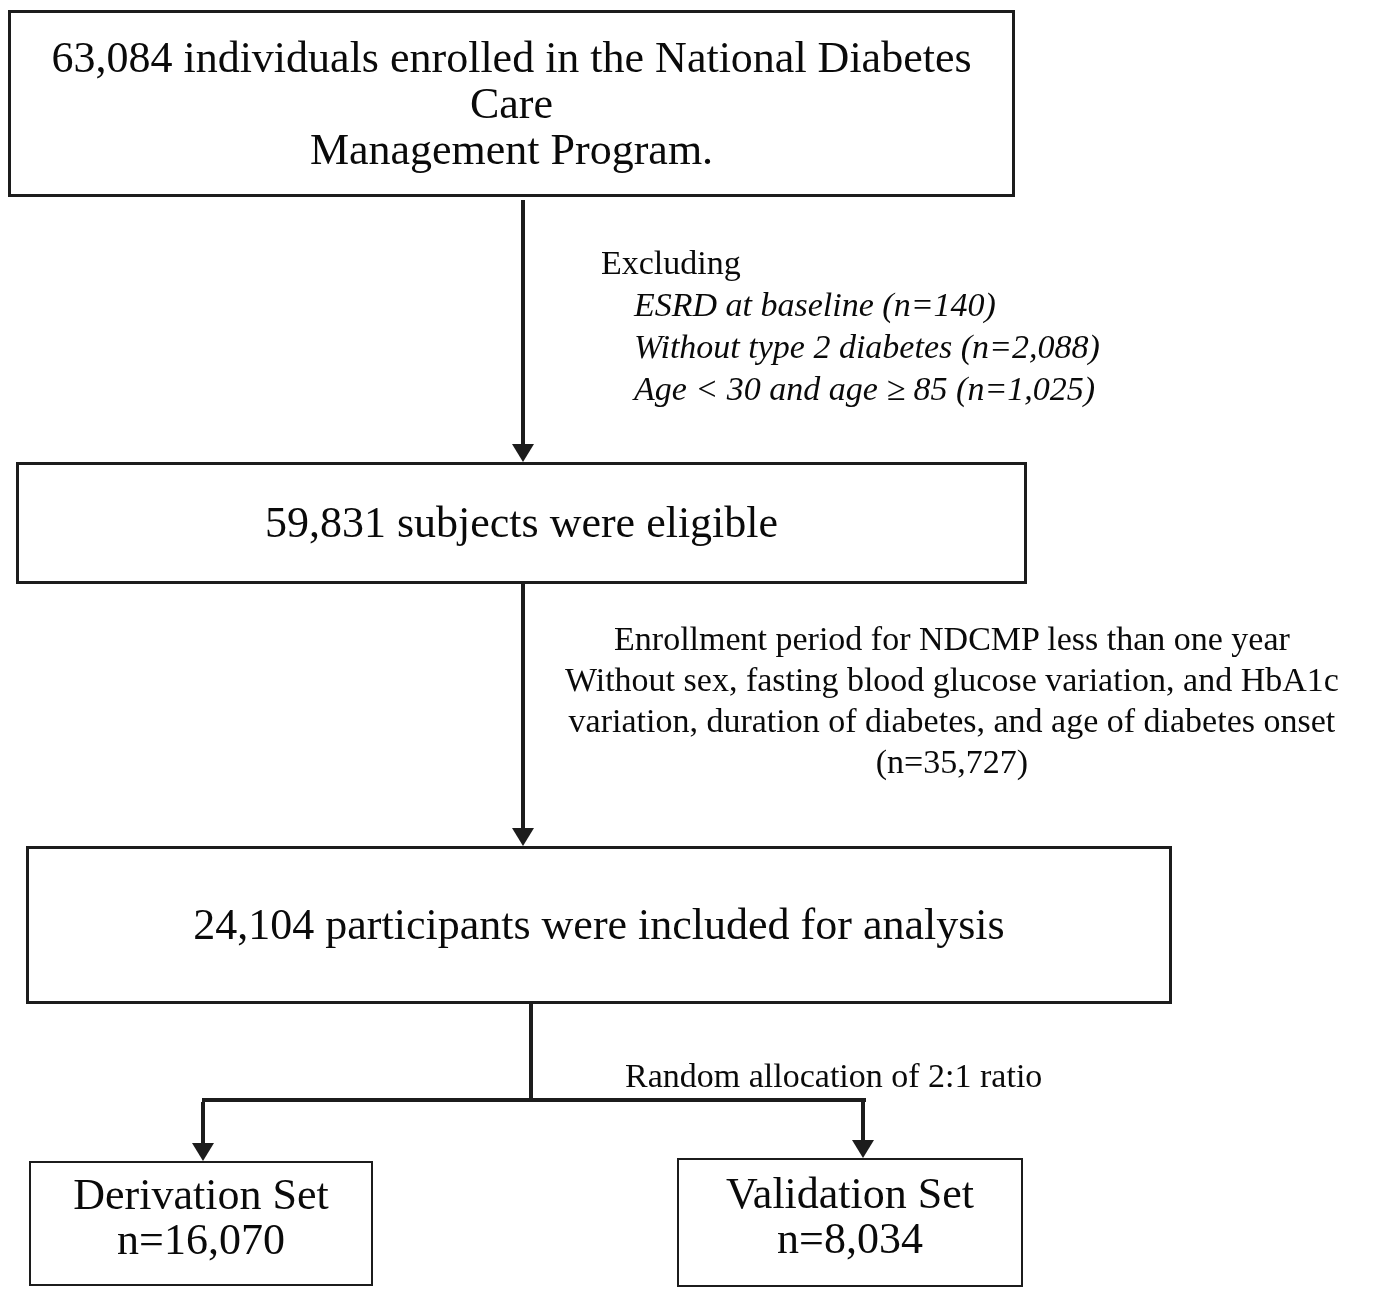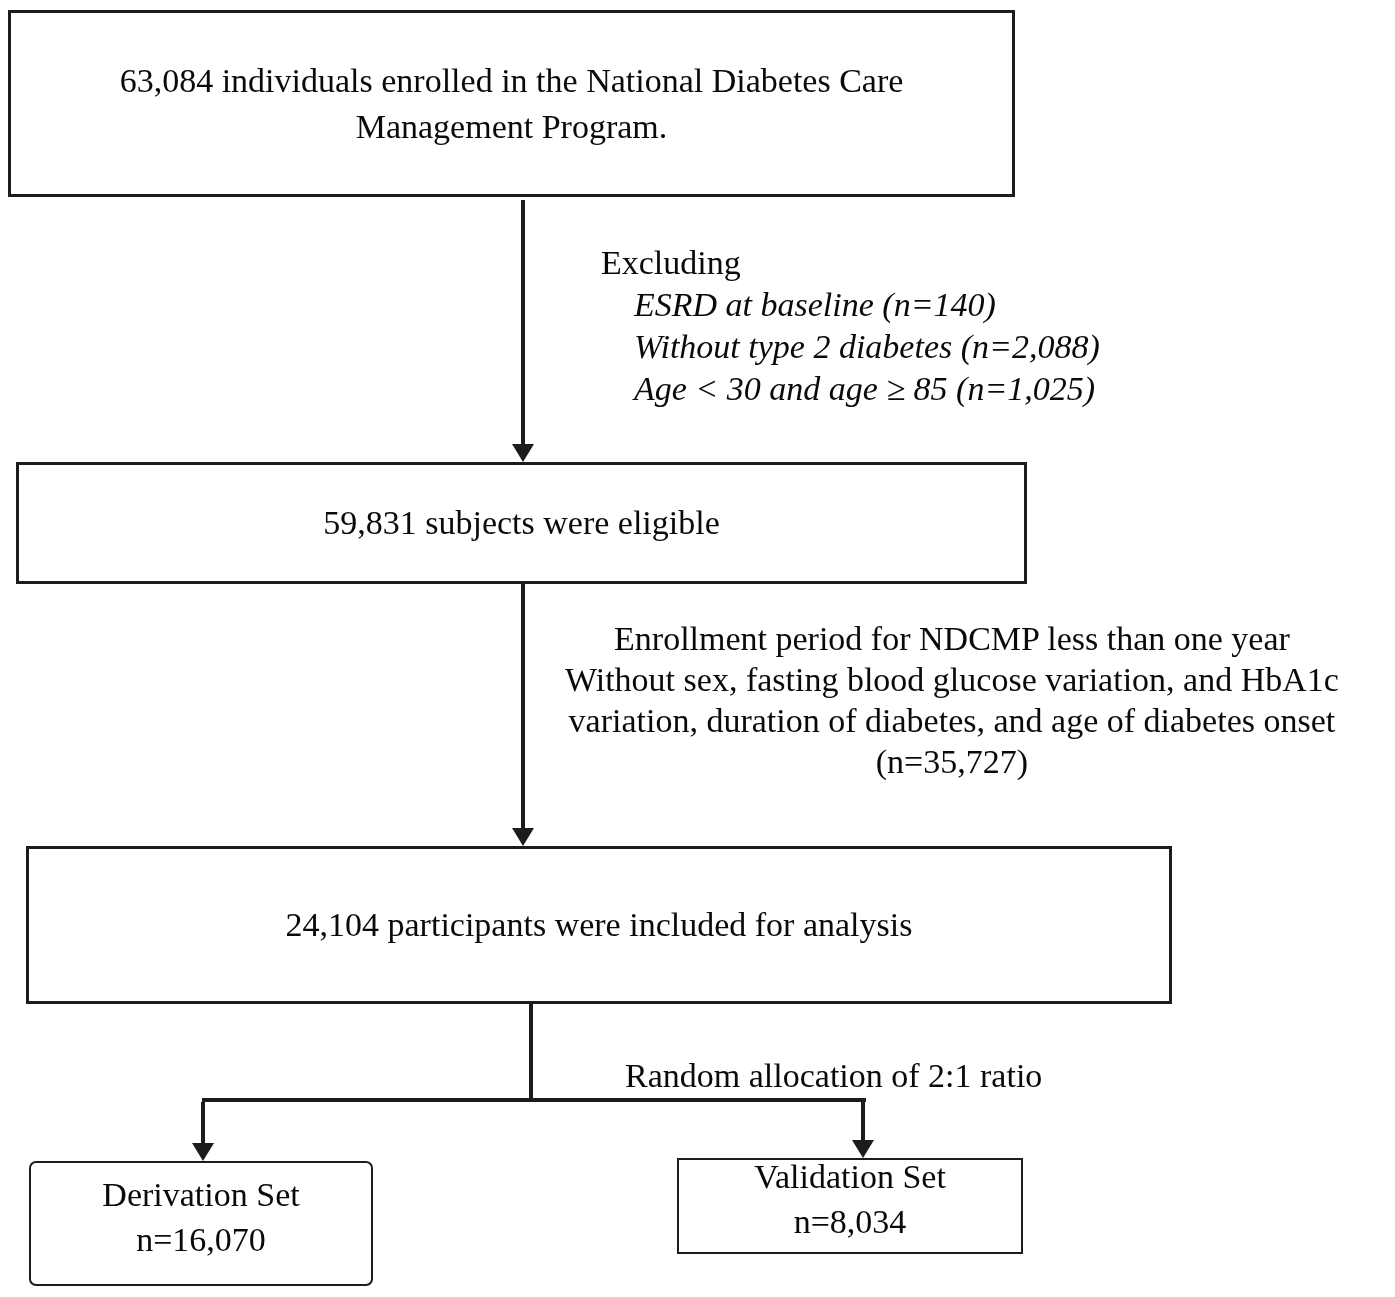--- a/index.html
+++ b/index.html
@@ -19,33 +19,33 @@
   .box {
     position: absolute;
     box-sizing: border-box;
     border: 3px solid #1c1c1c;
     background: #ffffff;
     display: flex;
     flex-direction: column;
     align-items: center;
     justify-content: center;
     text-align: center;
-    font-size: 34px;
+    font-size: 44px;
     line-height: 46px;
   }
   .box.small {
     border-width: 2px;
     line-height: 45px;
     padding-bottom: 14px;
   }
   #box-enrolled   { left: 8px;   top: 10px;   width: 1007px; height: 187px; }
   #box-eligible   { left: 16px;   top: 462px;  width: 1011px; height: 122px; }
   #box-analysis   { left: 26px;  top: 846px;  width: 1146px; height: 158px; }
-  #box-derivation { left: 29px;  top: 1161px; width: 344px;  height: 125px; border-radius: 7px; }
-  #box-validation { left: 677px; top: 1158px; width: 346px;  height: 96px; text-align: right; }
+  #box-derivation { left: 29px;  top: 1161px; width: 344px;  height: 125px; }
+  #box-validation { left: 677px; top: 1158px; width: 346px;  height: 129px; text-align: right; }
 
   .line {
     position: absolute;
     background: #1c1c1c;
   }
   #v-line-1 { left: 521px; top: 200px;  width: 4px;   height: 244px; }
   #v-line-2 { left: 521px; top: 584px;  width: 4px;   height: 244px; }
   #v-line-3 { left: 529px; top: 1004px; width: 4px;   height: 98px;  }
   #h-line-1 { left: 202px; top: 1098px; width: 664px; height: 4px;   }
   #v-line-4 { left: 201px; top: 1102px; width: 4px;   height: 42px;  }

